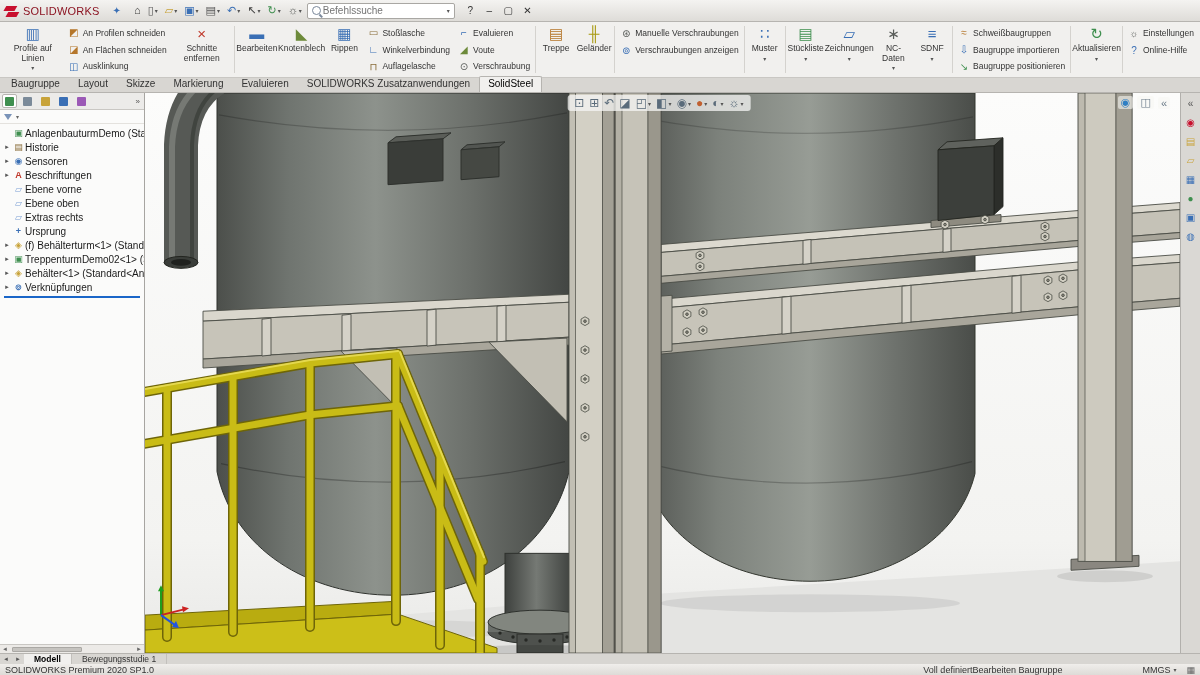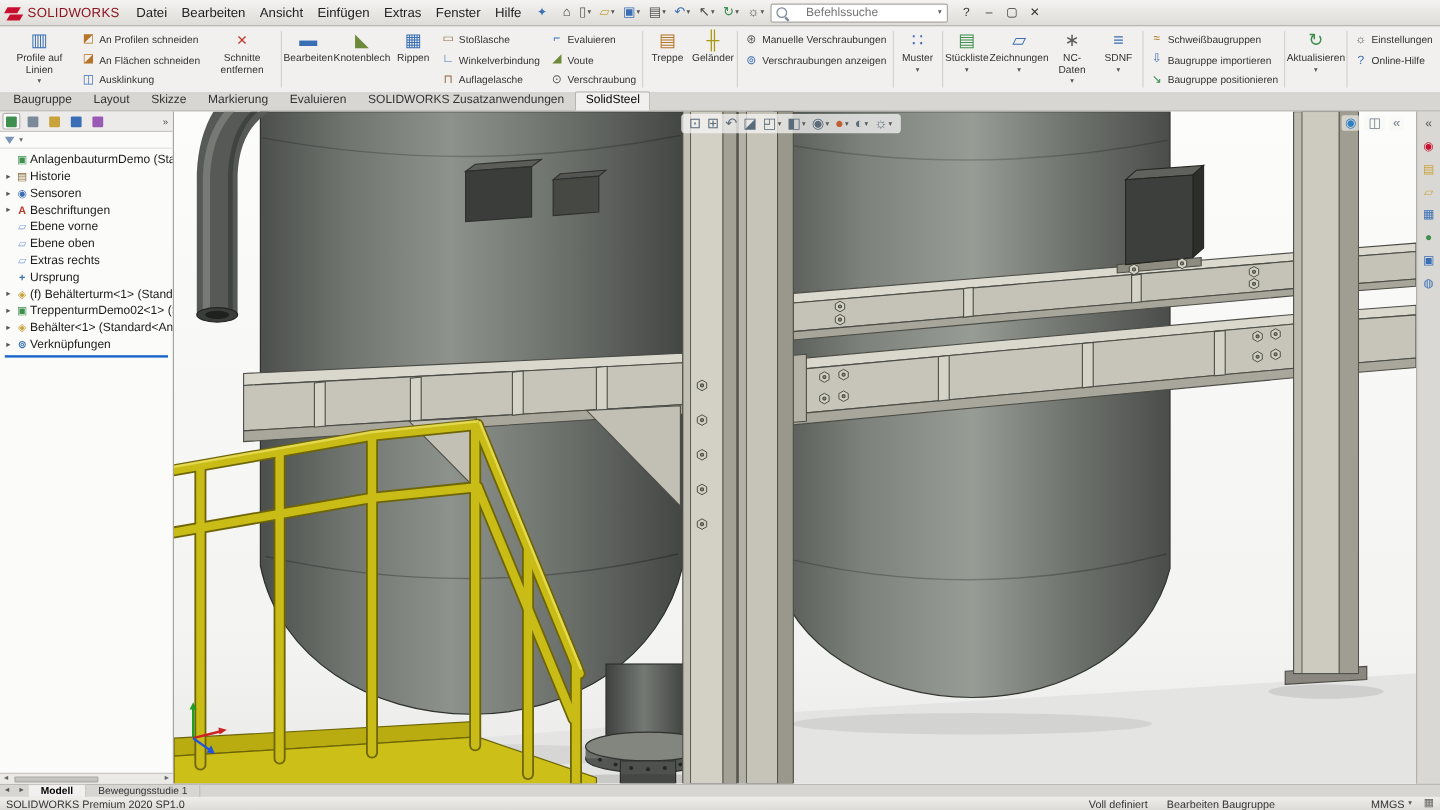--- a/index.html
+++ b/index.html
@@ -11,21 +11,21 @@
 .logo-mark i{position:absolute;left:1px;width:11px;height:4.5px;background:var(--logo-red,#c8102e);transform:skewX(-30deg)}
 .logo-mark i:nth-child(1){top:1.5px}.logo-mark i:nth-child(2){top:7.5px;left:3px}
 .logo-text{font-weight:normal;color:#8c1422;font-size:11px;letter-spacing:.2px}
 .menu-item{padding:2px 6px;font-size:11px;color:#222}
 .pin-icon{color:#3a6fb5;font-size:10px;padding:0 5px}
 .qt{display:flex;align-items:center;gap:1px;margin-left:3px}
 .qtool{display:flex;align-items:center;padding:1px 3px;border-radius:2px}
 .qtool .g{font-size:11px;line-height:1}
 .caret{font-size:6px;color:#555;margin-left:1px}
 .doc-title{flex:1;text-align:center;font-size:11px;color:#333;white-space:nowrap;overflow:hidden}
-.search{display:flex;align-items:center;width:148px;height:16px;background:#fff;border:1px solid #a9a7a3;border-radius:2px;padding:0 4px;gap:16px;flex:none}
+.search{display:flex;align-items:center;width:148px;height:16px;background:#fff;border:1px solid #a9a7a3;border-radius:2px;padding:0 4px;gap:2px;flex:none}
 .search input{border:none;outline:none;flex:1;font-size:10px;font-family:inherit;color:#444;background:transparent;min-width:0}
 .mag{width:9px;height:9px;border:1.5px solid #7a889a;border-radius:50%;position:relative;flex:none}
 .mag::after{content:"";position:absolute;width:4px;height:1.5px;background:#7a889a;transform:rotate(45deg);left:6px;top:8px}
 .winctl{display:flex;align-items:center;margin-left:4px}
 .winbtn{width:19px;text-align:center;font-size:10px;color:#333;padding:2px 0}
 
 .ribbon{height:56px;background:#f1f0ee;border-bottom:1px solid #c9c7c3;display:flex;align-items:stretch;padding:1px 2px;overflow:hidden}
 .rbig{display:flex;flex-direction:column;align-items:center;justify-content:flex-start;padding:2px 3px 0;min-width:38px;max-width:62px;text-align:center}
 .rbig .ricon{font-size:15px;line-height:17px;height:18px}
 .rbig .rlabel{font-size:8.5px;line-height:1.12;color:#333;margin-top:1px}
@@ -70,45 +70,36 @@
 
 .taskstrip{width:20px;background:#dad8d4;border-left:1px solid #b2b0ac;display:flex;flex-direction:column;align-items:center;padding-top:3px;gap:4px;flex:none}
 .ts-icon{width:15px;height:15px;display:flex;align-items:center;justify-content:center;font-size:10px;border-radius:2px}
 
 .modeltabs{height:11px;background:#d8d6d2;border-top:1px solid #b6b4b0;display:flex;align-items:stretch;font-size:8.5px}
 .mt-nav{width:12px;display:flex;align-items:center;justify-content:center;color:#555;font-size:6px}
 .mtab{padding:0 10px;display:flex;align-items:center;border-right:1px solid #c2c0bc;color:#333;white-space:nowrap}
 .mtab.active{background:#f1f0ee;font-weight:bold;color:#000}
 .statusbar{height:11px;background:linear-gradient(#f0eeeb,#dddbd7);display:flex;align-items:center;font-size:9px;color:#333;padding:0 5px}
 .sb-left{flex:1;white-space:nowrap}
-.sb-item{white-space:nowrap;margin-left:16px}
+.sb-item{white-space:nowrap;}
 .sb-mode{margin-right:80px}
 .sb-units{display:flex;align-items:center;gap:2px}
 .sb-grid{font-size:9px;color:#666;margin-left:10px}
 </style>
 </head>
 <body>
 
 <div class="titlebar">
   <div class="logo">
     <span class="logo-mark">
         <i></i>
         <i></i>
       </span>
     <span class="logo-text">SOLIDWORKS</span>
   </div>
-  <div style="display:flex;align-items:center">
-      <span class="menu-item">Datei</span>
-      <span class="menu-item">Bearbeiten</span>
-      <span class="menu-item">Ansicht</span>
-      <span class="menu-item">Einfügen</span>
-      <span class="menu-item">Extras</span>
-      <span class="menu-item">Fenster</span>
-      <span class="menu-item">Hilfe</span>
-    </div>
   <span class="pin-icon">✦</span>
   <div class="qt">
       <div class="qtool">
         <span class="g" style="color: rgb(68, 68, 68);">⌂</span>
       </div>
       <div class="qtool">
         <span class="g" style="color: rgb(85, 85, 85);">▯</span>
         <span class="caret">▾</span>
       </div>
       <div class="qtool">

